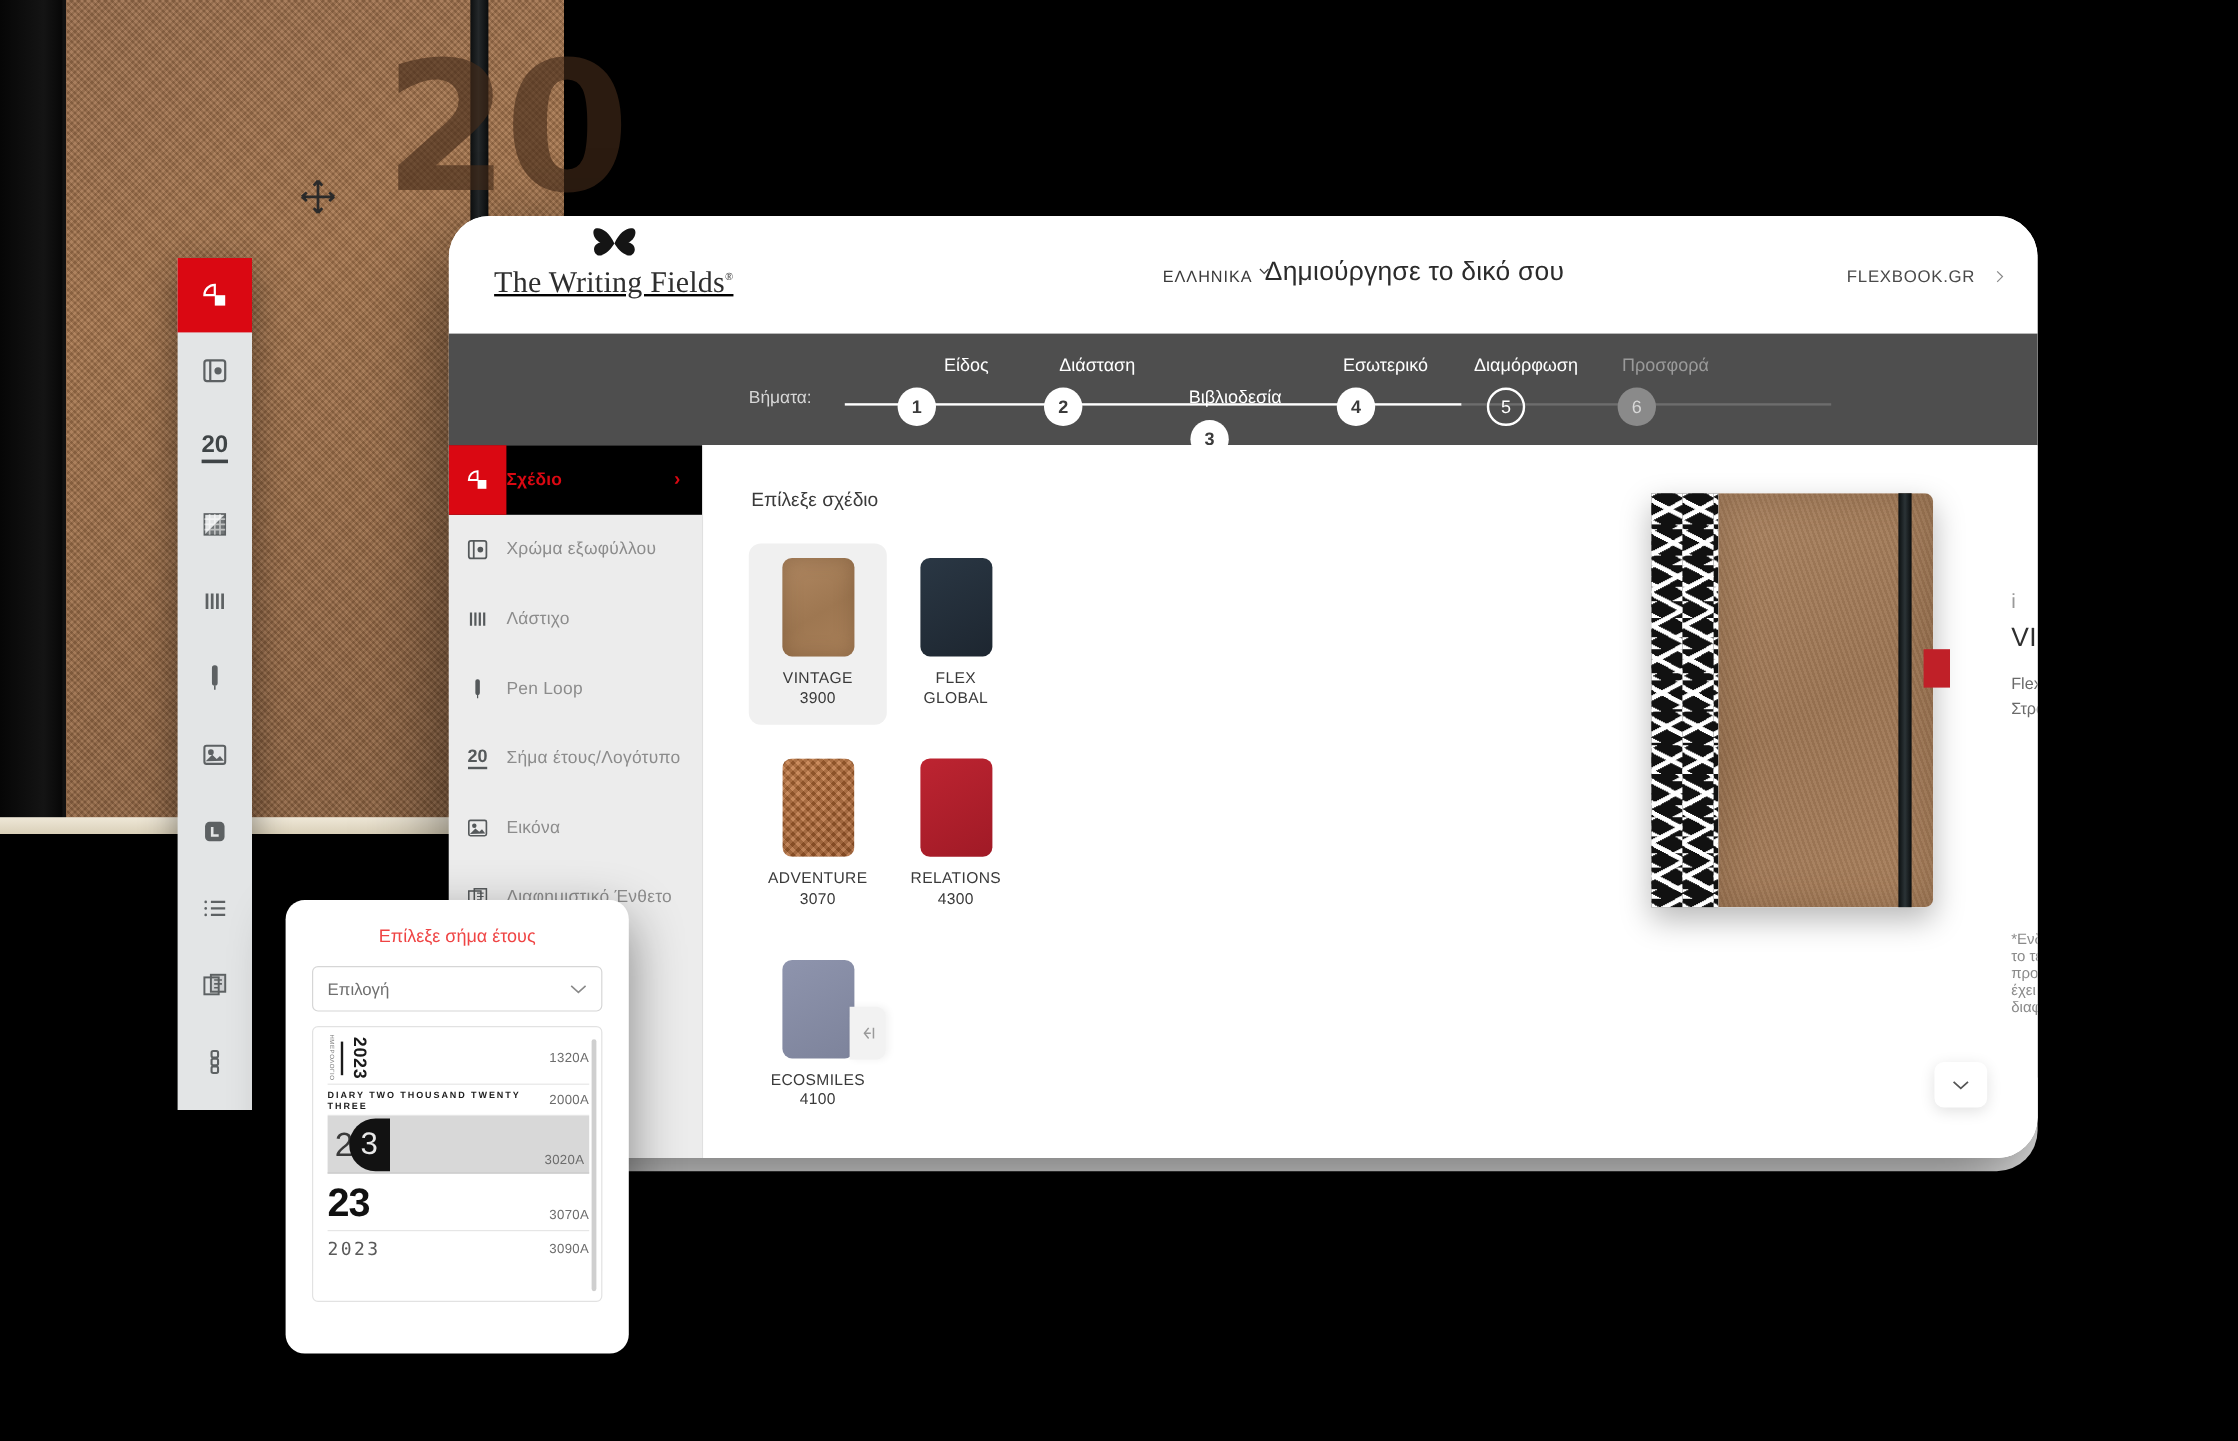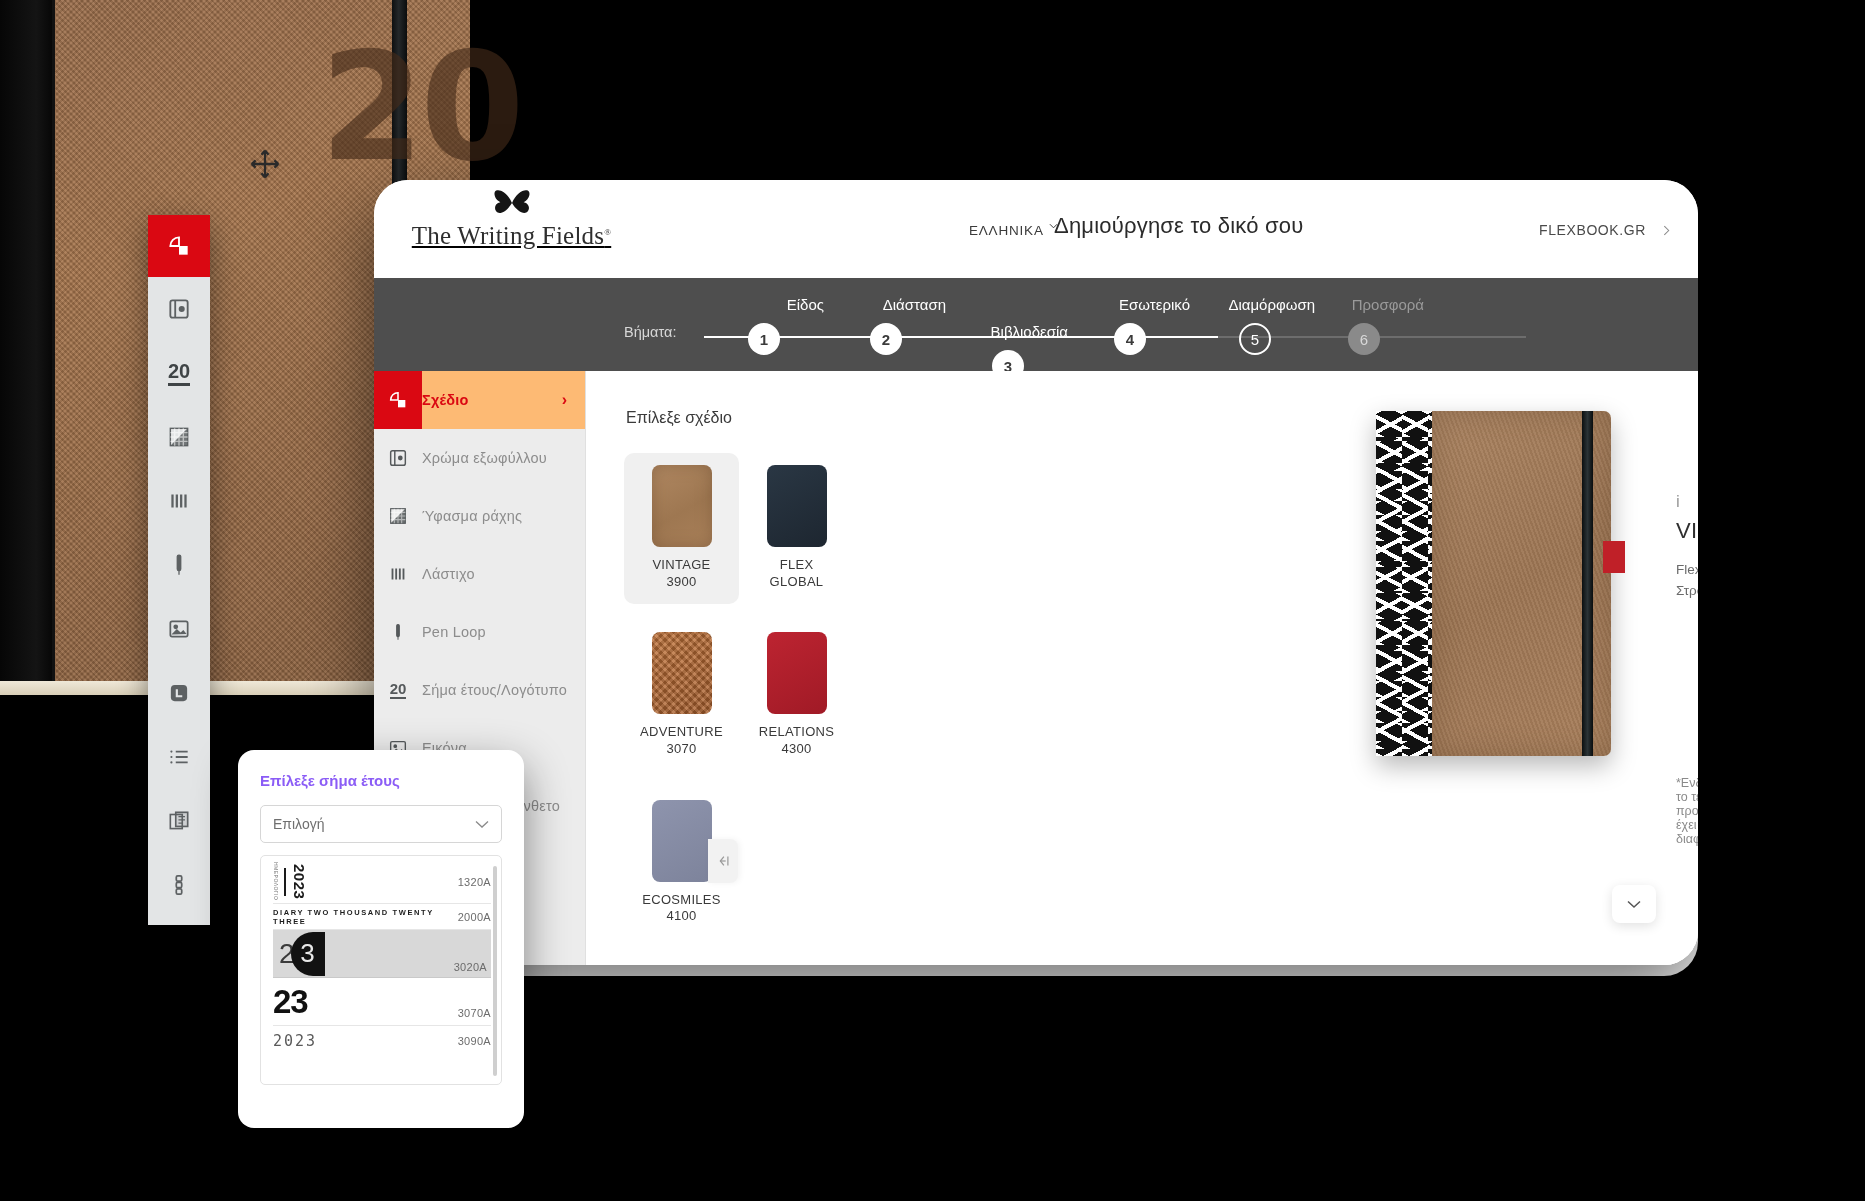--- a/index.html
+++ b/index.html
@@ -147,21 +147,21 @@
     cursor:pointer;
   }
   .cfg-item .ci-icon {
     width: 48px; height: 58px; display:flex; align-items:center; justify-content:center;
     color:#55595b; flex: 0 0 48px;
   }
   .cfg-item .ci-label {
     font-size: 14.5px; color:#8c8c8c; white-space:nowrap; letter-spacing:.2px;
   }
   .cfg-item .ci-chevron { position:absolute; right: 18px; color:#da0812; font-size:16px; font-weight:700;}
-  .cfg-item.active { background:#fdba74; }
+  .cfg-item.active { background:#000000; }
   .cfg-item.active .ci-icon { background:#da0812; color:#fff; }
   .cfg-item.active .ci-label { color:#da0812; font-weight:700; }
   .cfg-item .glyph-20 {
     font-size: 15px; font-weight: 700; color:#55595b;
     border-bottom: 2.5px solid #55595b; line-height:1.05;
     font-family:"Liberation Sans",sans-serif;
   }
 
   
   .panel { position:absolute; left: 212px; top:0; right:0; bottom:0; background:#fff; }
@@ -265,21 +265,21 @@
     font-family:"Liberation Sans",sans-serif;
   }
 
   
   .popup {
     position:absolute; left: 238px; top: 750px; width: 286px; height: 378px;
     background:#fff; border-radius: 16px;
     box-shadow: 0 16px 44px rgba(0,0,0,.45);
     padding: 22px 22px 0;
   }
-  .popup-title { font-size: 15px; font-weight:700; color:#8b5cf6; margin-bottom: 16px;}
+  .popup-title { font-size: 15px; font-weight:400; color:#ef4444; margin-bottom: 16px; text-align: center;}
   .select-box {
     height: 38px; border:1px solid #d6d6d6; border-radius: 5px;
     display:flex; align-items:center; justify-content:space-between;
     padding: 0 12px; color:#6f6f6f; font-size: 14px; cursor:pointer;
   }
   .list-box {
     margin-top: 12px; height: 230px; border:1px solid #e2e2e2; border-radius:5px;
     padding: 4px 10px 0 12px; position:relative; overflow:hidden;
   }
   .yrow {
@@ -500,30 +500,20 @@
             <div class="ci-icon">
               <svg width="22" height="22" viewBox="0 0 24 24" fill="none" stroke="currentColor" stroke-width="1.6">
                 <rect x="4" y="4" width="16" height="16" rx="2"></rect>
                 <line x1="8.5" y1="4" x2="8.5" y2="20"></line>
                 <circle cx="14.5" cy="12" r="2.6" fill="currentColor" stroke="none"></circle>
               </svg>
             </div>
             <div class="ci-label">Χρώμα εξωφύλλου</div>
           </div>
 
-          <div class="cfg-item">
-            <div class="ci-icon">
-              <svg width="22" height="22" viewBox="0 0 24 24" fill="none" stroke="currentColor" stroke-width="1.2">
-                <rect x="4" y="4" width="16" height="16"></rect>
-                <path d="M20 4 L20 20 L4 20 Z" fill="currentColor" stroke="none" opacity=".85"></path>
-                <path d="M8 4V20 M12 4V20 M16 4V20 M4 8H20 M4 12H20 M4 16H20" stroke="#fff" opacity=".5"></path>
-              </svg>
-            </div>
-            <div class="ci-label">Ύφασμα ράχης</div>
-          </div>
 
           <div class="cfg-item">
             <div class="ci-icon">
               <svg width="22" height="22" viewBox="0 0 24 24" stroke="currentColor" stroke-width="2">
                 <path d="M6 6V18 M10 6V18 M14 6V18 M18 6V18"></path>
               </svg>
             </div>
             <div class="ci-label">Λάστιχο</div>
           </div>
 

